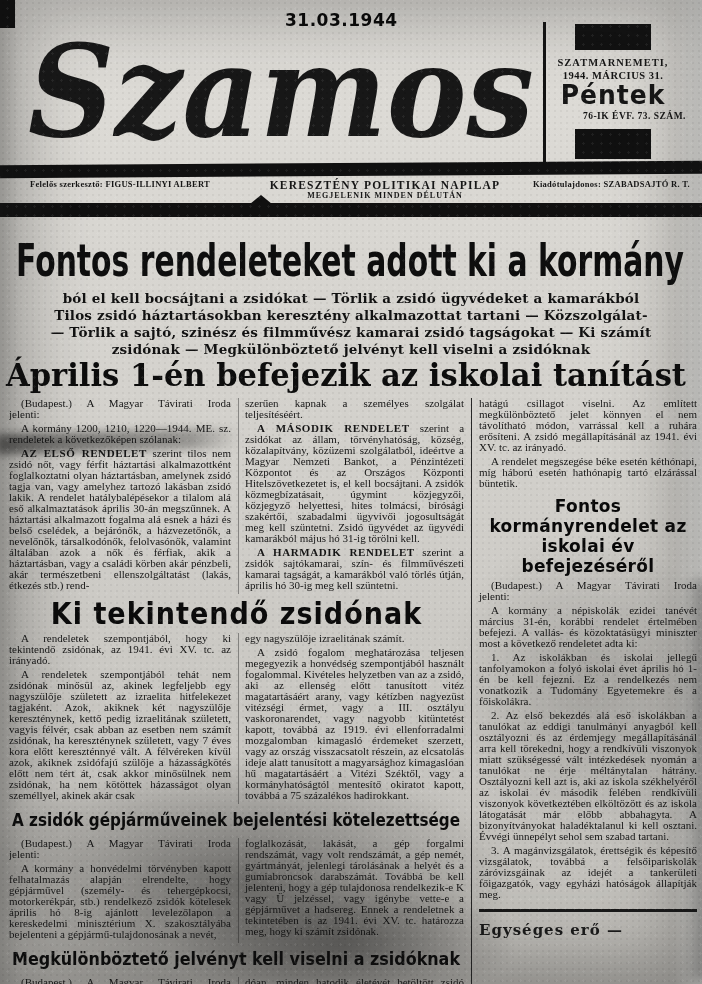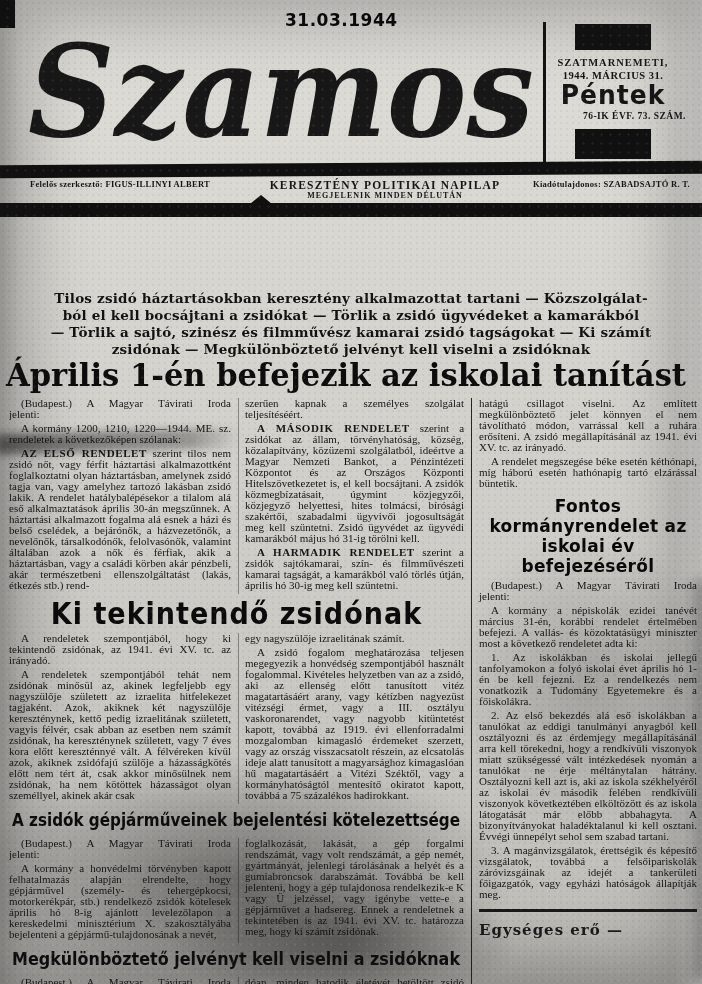--- a/index.html
+++ b/index.html
@@ -117,24 +117,29 @@
         <div id="paper-subtitle">KERESZTÉNY POLITIKAI NAPILAP</div>
         <div id="paper-schedule">MEGJELENIK MINDEN DÉLUTÁN</div>
       </div>
       <div id="publisher-credit">Kiadótulajdonos: SZABADSAJTÓ R. T.</div>
     </div>
 
     <div id="rule-mid" class="abs">
       <div class="notch"></div>
     </div>
 
+    <div id="main-headline-wrap" class="abs">
+      <svg width="676" height="58" viewBox="0 0 676 58">
+        <text x="2" y="47" font-family="DejaVu Sans, sans-serif" font-size="45" font-weight="bold" fill="#111111" textLength="668" lengthAdjust="spacingAndGlyphs">Fontos rendeleteket adott ki a kormány</text>
+      </svg>
+    </div>
 
     <div id="headline-deck" class="abs">
+      <div class="deck-line">ból el kell bocsájtani a zsidókat — Törlik a zsidó ügyvédeket a kamarákból</div>
       <div class="deck-line">Tilos zsidó háztartásokban keresztény alkalmazottat tartani — Közszolgálat-</div>
-      <div class="deck-line">ból el kell bocsájtani a zsidókat — Törlik a zsidó ügyvédeket a kamarákból</div>
       <div class="deck-line">— Törlik a sajtó, szinész és filmművész kamarai zsidó tagságokat — Ki számít</div>
       <div class="deck-line">zsidónak — Megkülönböztető jelvényt kell viselni a zsidóknak</div>
     </div>
 
     <div id="section-headline-wrap" class="abs">
       <svg width="688" height="40" viewBox="0 0 688 40">
         <text x="2" y="30" font-family="DejaVu Serif, serif" font-size="31" font-weight="bold" fill="#101010" textLength="680" lengthAdjust="spacingAndGlyphs">Április 1-én befejezik az iskolai tanítást</text>
       </svg>
     </div>
 

